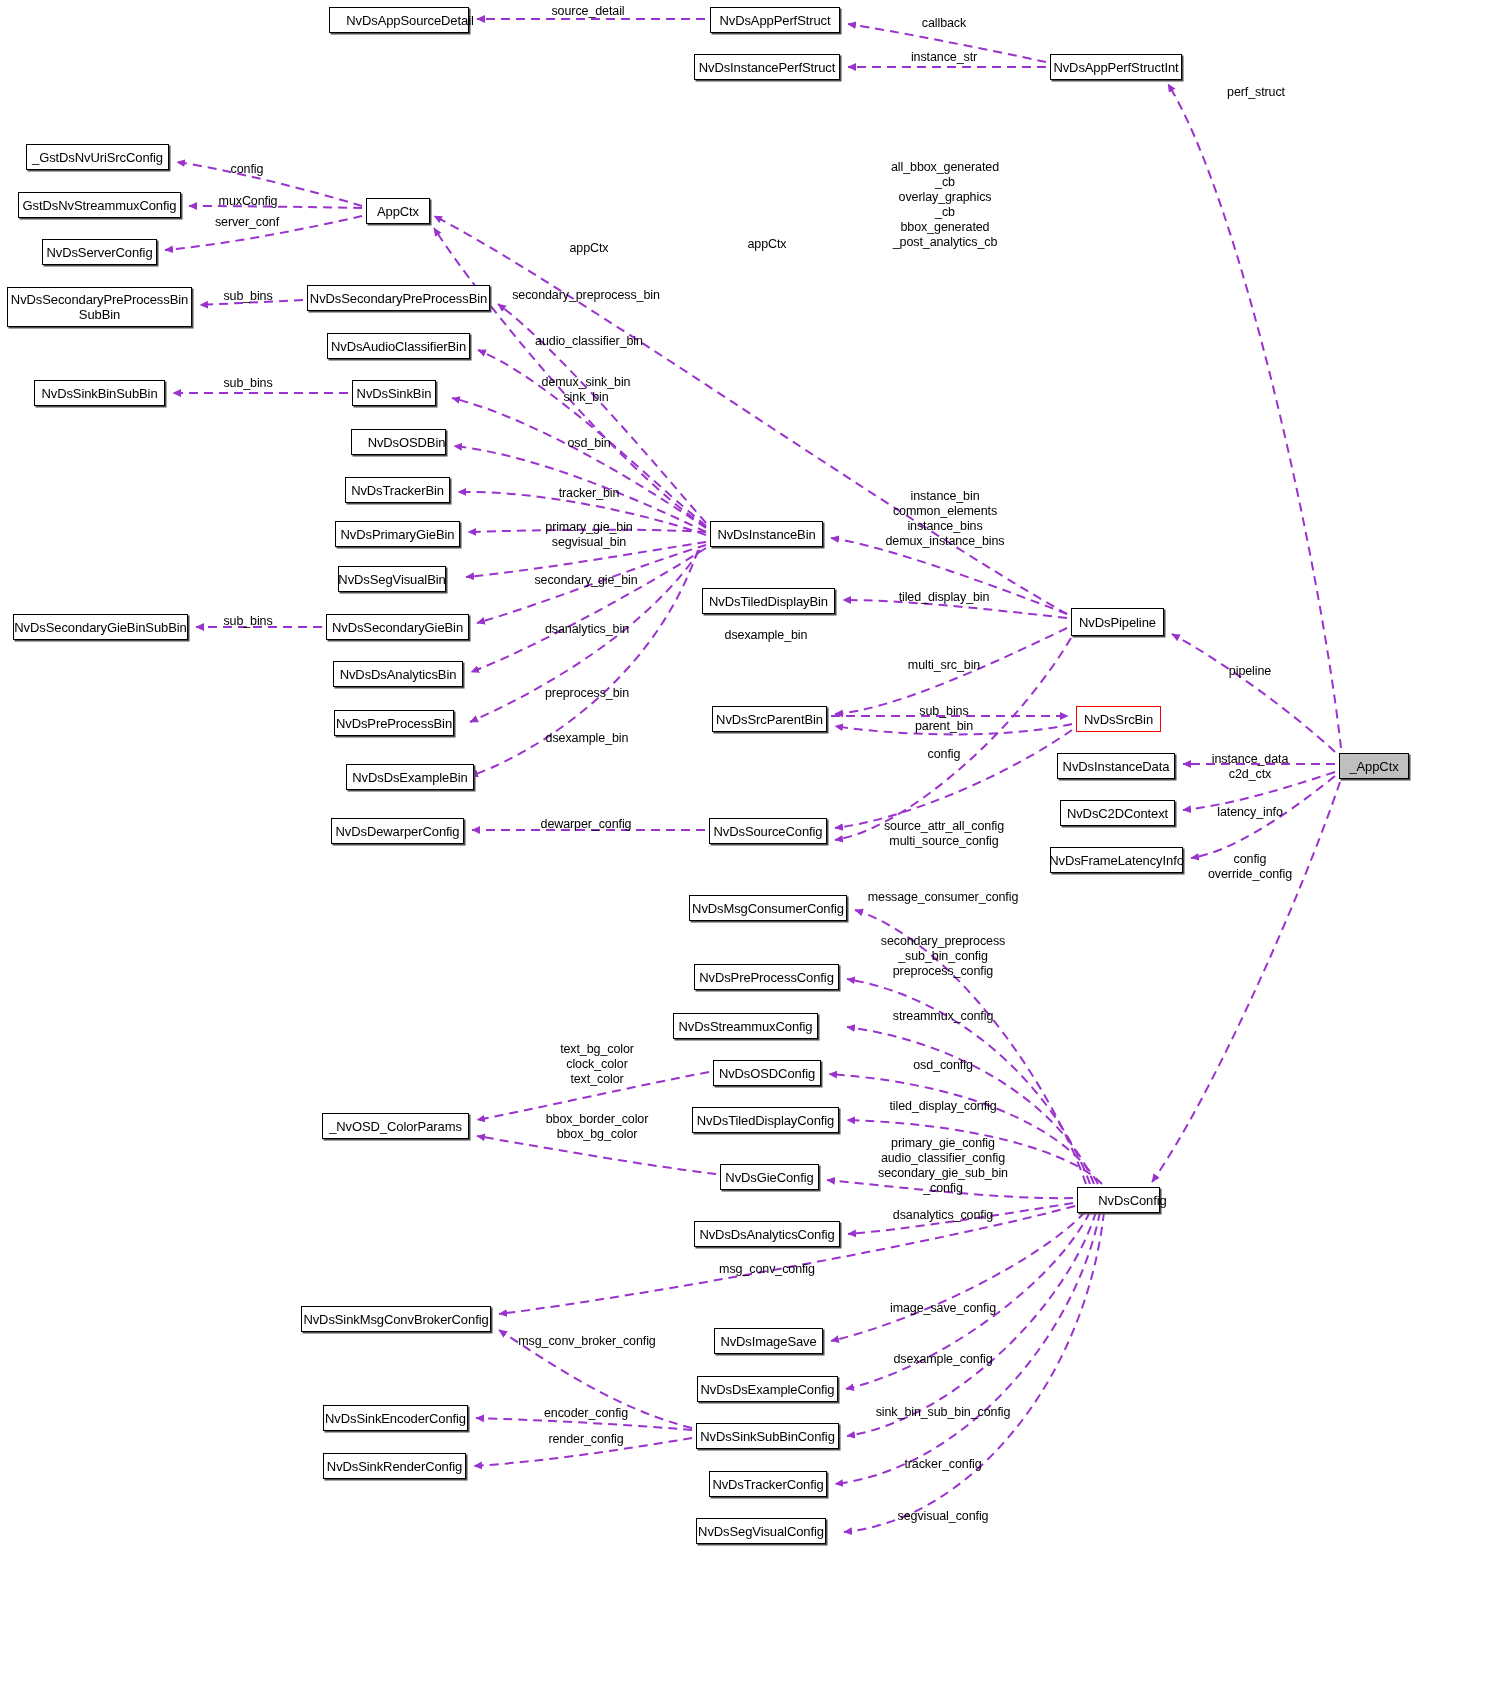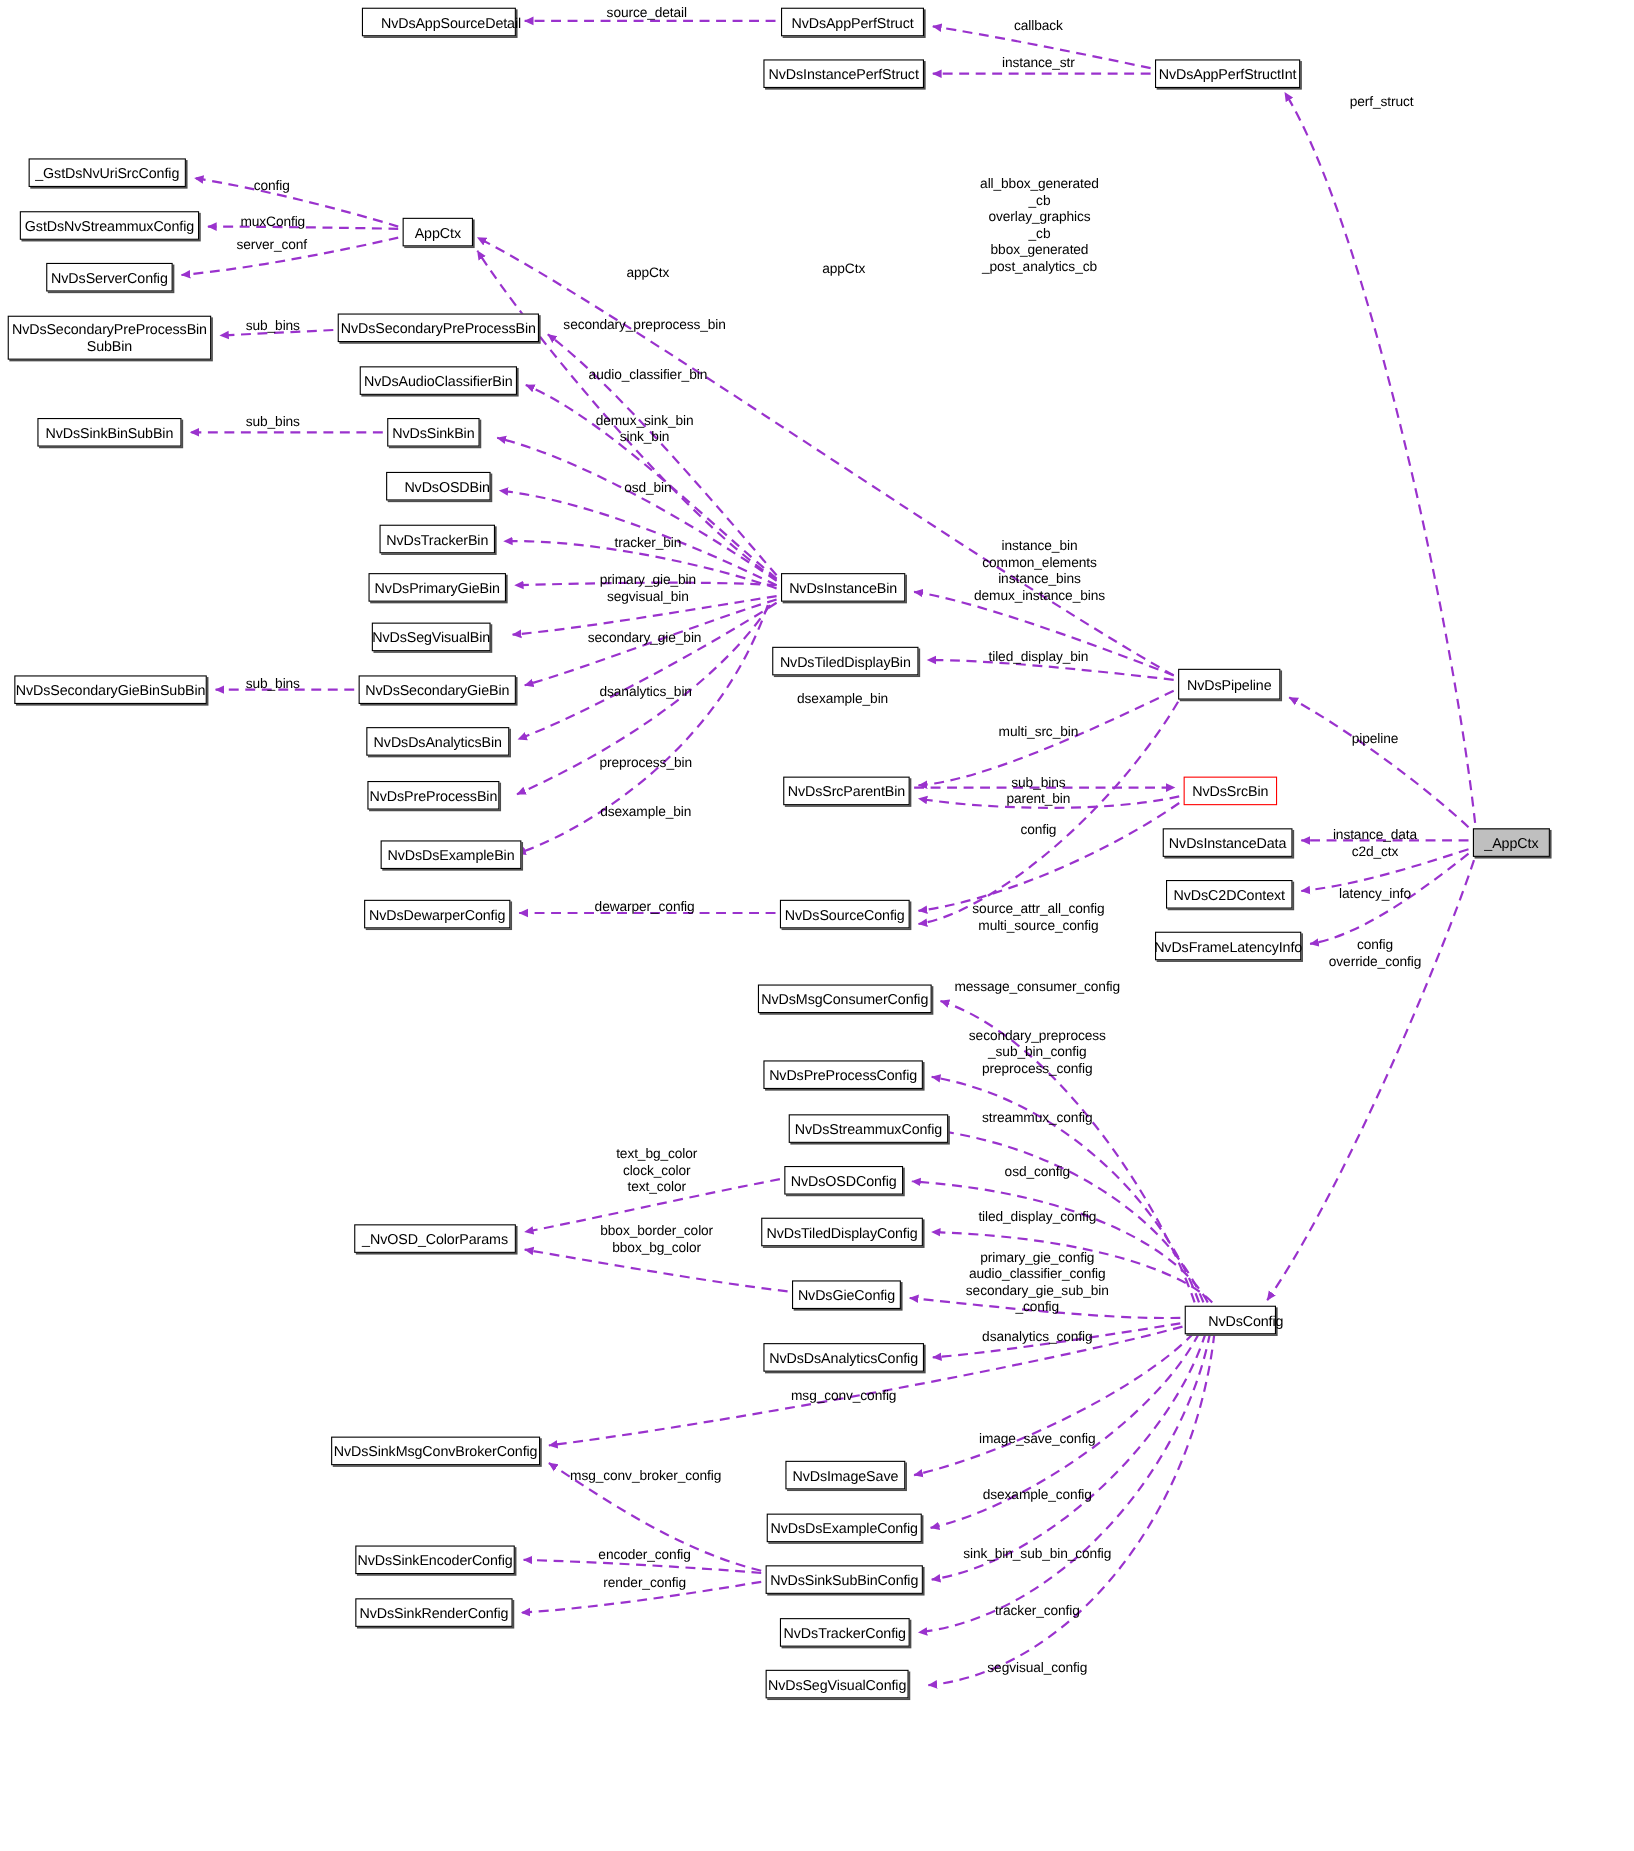--- a/index.html
+++ b/index.html
@@ -162,21 +162,21 @@
       <div class="node" style="left: 334px; top: 710px; width: 120px; height: 26px;">NvDsPreProcessBin</div>
       <div class="node" style="left: 1057px; top: 753px; width: 118px; height: 26px;">NvDsInstanceData</div>
       <div class="node root" style="left: 1339px; top: 753px; width: 70px; height: 26px;">_AppCtx</div>
       <div class="node" style="left: 334px; top: 764px; width: 128px; height: 26px; margin-left: 12px;">NvDsDsExampleBin</div>
       <div class="node" style="left: 1060px; top: 800px; width: 115px; height: 26px;">NvDsC2DContext</div>
       <div class="node" style="left: 331px; top: 818px; width: 133px; height: 26px;">NvDsDewarperConfig</div>
       <div class="node" style="left: 709px; top: 818px; width: 118px; height: 26px;">NvDsSourceConfig</div>
       <div class="node" style="left: 1050px; top: 847px; width: 133px; height: 26px;">NvDsFrameLatencyInfo</div>
       <div class="node" style="left: 689px; top: 895px; width: 158px; height: 26px;">NvDsMsgConsumerConfig</div>
       <div class="node" style="left: 694px; top: 964px; width: 145px; height: 26px;">NvDsPreProcessConfig</div>
-      <div class="node" style="left: 717px; top: 1013px; width: 145px; height: 26px;">NvDsStreammuxConfig</div>
+      <div class="node" style="left: 673px; top: 1013px; width: 145px; height: 26px;">NvDsStreammuxConfig</div>
       <div class="node" style="left: 713px; top: 1060px; width: 108px; height: 26px;">NvDsOSDConfig</div>
       <div class="node" style="left: 692px; top: 1107px; width: 147px; height: 26px;">NvDsTiledDisplayConfig</div>
       <div class="node" style="left: 322px; top: 1113px; width: 147px; height: 26px;">_NvOSD_ColorParams</div>
       <div class="node" style="left: 720px; top: 1164px; width: 99px; height: 26px;">NvDsGieConfig</div>
       <div class="node" style="left: 1077px; top: 1187px; width: 83px; height: 26px; padding-left: 28px;">NvDsConfig</div>
       <div class="node" style="left: 694px; top: 1221px; width: 146px; height: 26px;">NvDsDsAnalyticsConfig</div>
       <div class="node" style="left: 301px; top: 1306px; width: 190px; height: 26px;">NvDsSinkMsgConvBrokerConfig</div>
       <div class="node" style="left: 714px; top: 1328px; width: 109px; height: 26px;">NvDsImageSave</div>
       <div class="node" style="left: 697px; top: 1376px; width: 141px; height: 26px;">NvDsDsExampleConfig</div>
       <div class="node" style="left: 323px; top: 1405px; width: 145px; height: 26px;">NvDsSinkEncoderConfig</div>

